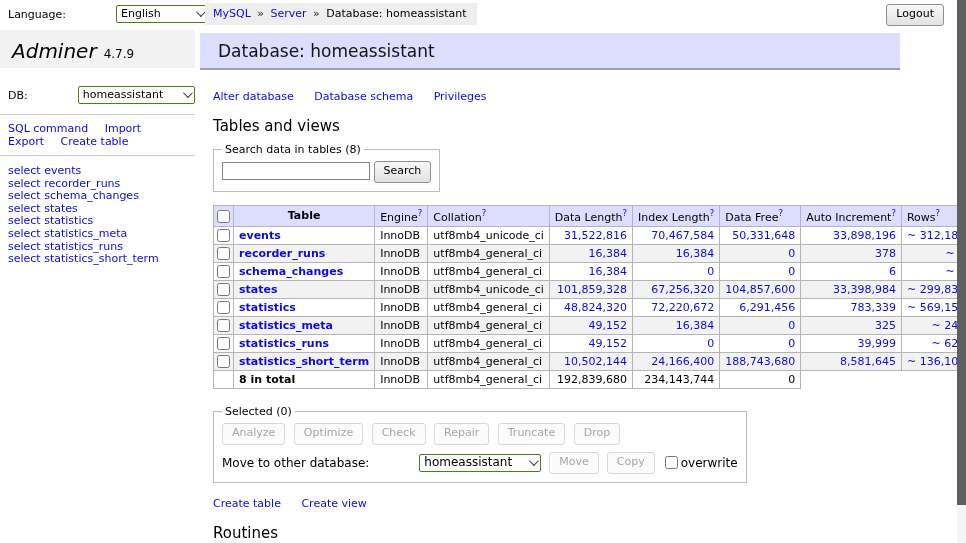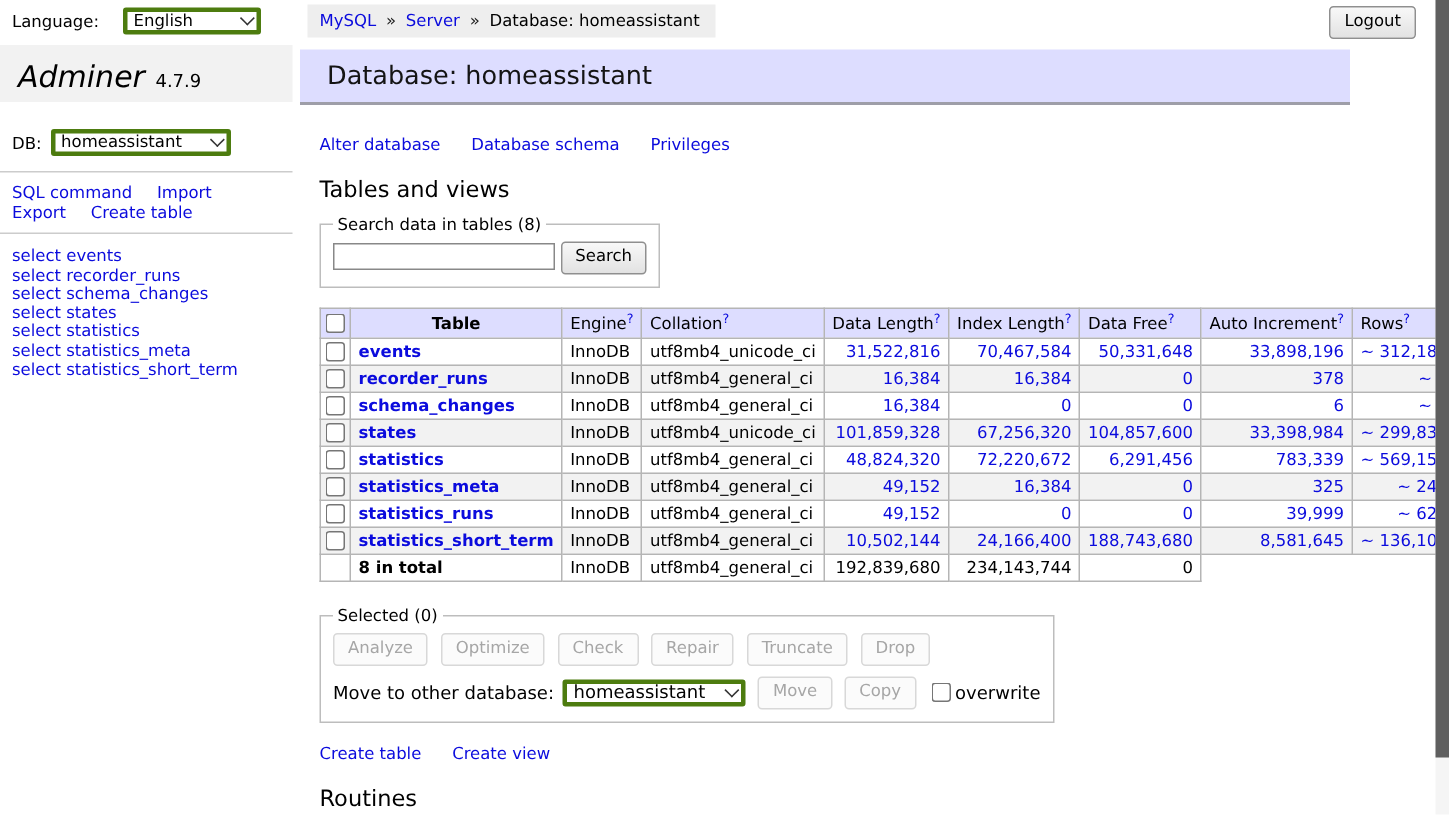--- a/index.html
+++ b/index.html
@@ -1,26 +1,26 @@
 <!DOCTYPE html>
 <html><head>
 <meta charset="utf-8">
 <style>
   * { margin:0; padding:0; box-sizing:border-box; }
   html,body { width:966px; height:543px; background:#fff; overflow:hidden;
               font-family:"DejaVu Sans", sans-serif; font-size:11px; color:#000; }
   a { color:#0b0bdd; text-decoration:none; cursor:pointer; }
 
   
-  .lang { position:absolute; left:8px; top:5px; display:flex; align-items:center; gap:16px; }
+  .lang { position:absolute; left:8px; top:5px; display:flex; align-items:center; gap:6px; }
 
   
   .sel { display:inline-flex; align-items:center; justify-content:space-between;
-         border:3px solid #4d7c0f; border-radius:2px; background:#fff;
-         padding:1px 4px 2px 4px; height:18px; cursor:default; }
+         border:1px solid #4d7c0f; border-radius:2px; background:#fff;
+         padding:1px 4px 2px 4px; height:18px; cursor:default;margin-left:44px; }
   .sel .chev { width:7px; height:7px; border-right:1.6px solid #333; border-bottom:1.6px solid #333;
                transform:rotate(45deg) translateY(-2px); margin-left:8px; }
 
   
   .btn { display:inline-block; font-family:"DejaVu Sans",sans-serif; font-size:11px;
          background:linear-gradient(#f8f8f8,#e2e2e2); border:1px solid #8f8f8f;
          border-radius:3px; padding:2px 9px 5px; color:#000; cursor:pointer; }
   .btn.disabled { background:#fbfbfb; border-color:#d8d8d8; color:#a6a6a6; cursor:default; }
 
   
@@ -119,20 +119,21 @@
     </div>
   </div>
   <hr>
   <div class="side-list">
     <a>select events</a>
     <a>select recorder_runs</a>
     <a>select schema_changes</a>
     <a>select states</a>
     <a>select statistics</a>
     <a>select statistics_meta</a>
+    <a>select statistics_runs</a>
     <a>select statistics_short_term</a>
   </div>
 </div>
 
 <div class="content">
   <div class="breadcrumb">
     <a>MySQL</a>
     <span class="sep">»</span>
     <a>Server</a>
     <span class="sep">»</span>

